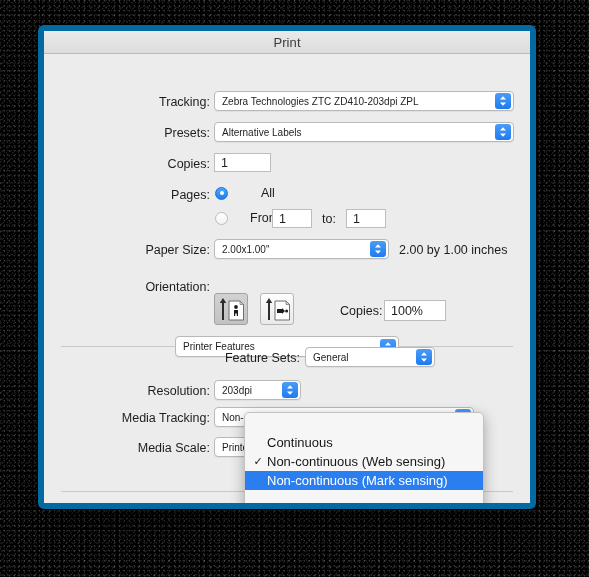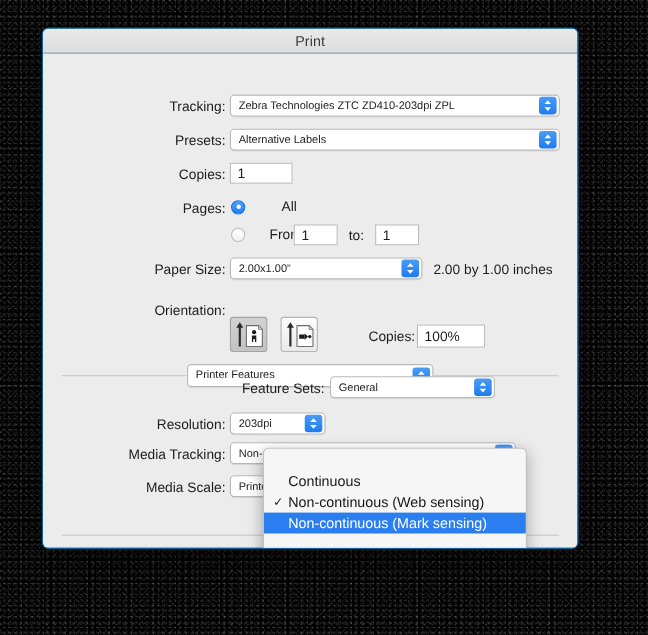--- a/index.html
+++ b/index.html
@@ -32,22 +32,22 @@
     background-size: 7px 7px, 5px 5px, 6px 6px, 4px 4px, 9px 9px, 8px 8px, 5px 5px;
   }
 
   
   #window {
     position: absolute;
     left: 38px;
     top: 25px;
     width: 486px;
     height: 472px;
-    background: #0c4a6e;
-    border: 1px solid #0369a1;
+    background: #a16207;
+    border: 6px solid #0369a1;
     border-radius: 6px;
     box-shadow: 0 10px 34px rgba(0,0,0,0.55);
     overflow: hidden;
   }
 
   #titlebar {
     height: 22px;
     background: linear-gradient(to bottom, #eaeaea 0%, #dcdcdc 100%);
     border-bottom: 1px solid #b9b9b9;
     display: flex;
@@ -326,21 +326,21 @@
       <span class="stepper" style="top:2px;">
         <svg width="12" height="14" viewBox="0 0 12 14">
             <path d="M6 2.2 L9 5.6 L3 5.6 Z" fill="#fff"></path>
             <path d="M6 11.8 L3 8.4 L9 8.4 Z" fill="#fff"></path>
           </svg>
       </span>
     </div>
 
     <div class="lbl" style="position:absolute; left:128px; top:294px; width:0;"></div>
     <div class="lblcol" style="top:297px; left:0; width:256px; top:297px;">Feature Sets:</div>
-    <div class="popup" style="position:absolute; left:261px; top:293px; width:150px;">
+    <div class="popup" style="position:absolute; left:261px; top:293px; width:130px;">
       <span class="txt" style="max-width:100px;">General</span>
       <span class="stepper">
         <svg width="12" height="14" viewBox="0 0 12 14">
             <path d="M6 2.2 L9 5.6 L3 5.6 Z" fill="#fff"></path>
             <path d="M6 11.8 L3 8.4 L9 8.4 Z" fill="#fff"></path>
           </svg>
       </span>
     </div>
 
     <div class="lblcol" style="top:330px; left:0; width:166px;">Resolution:</div>

